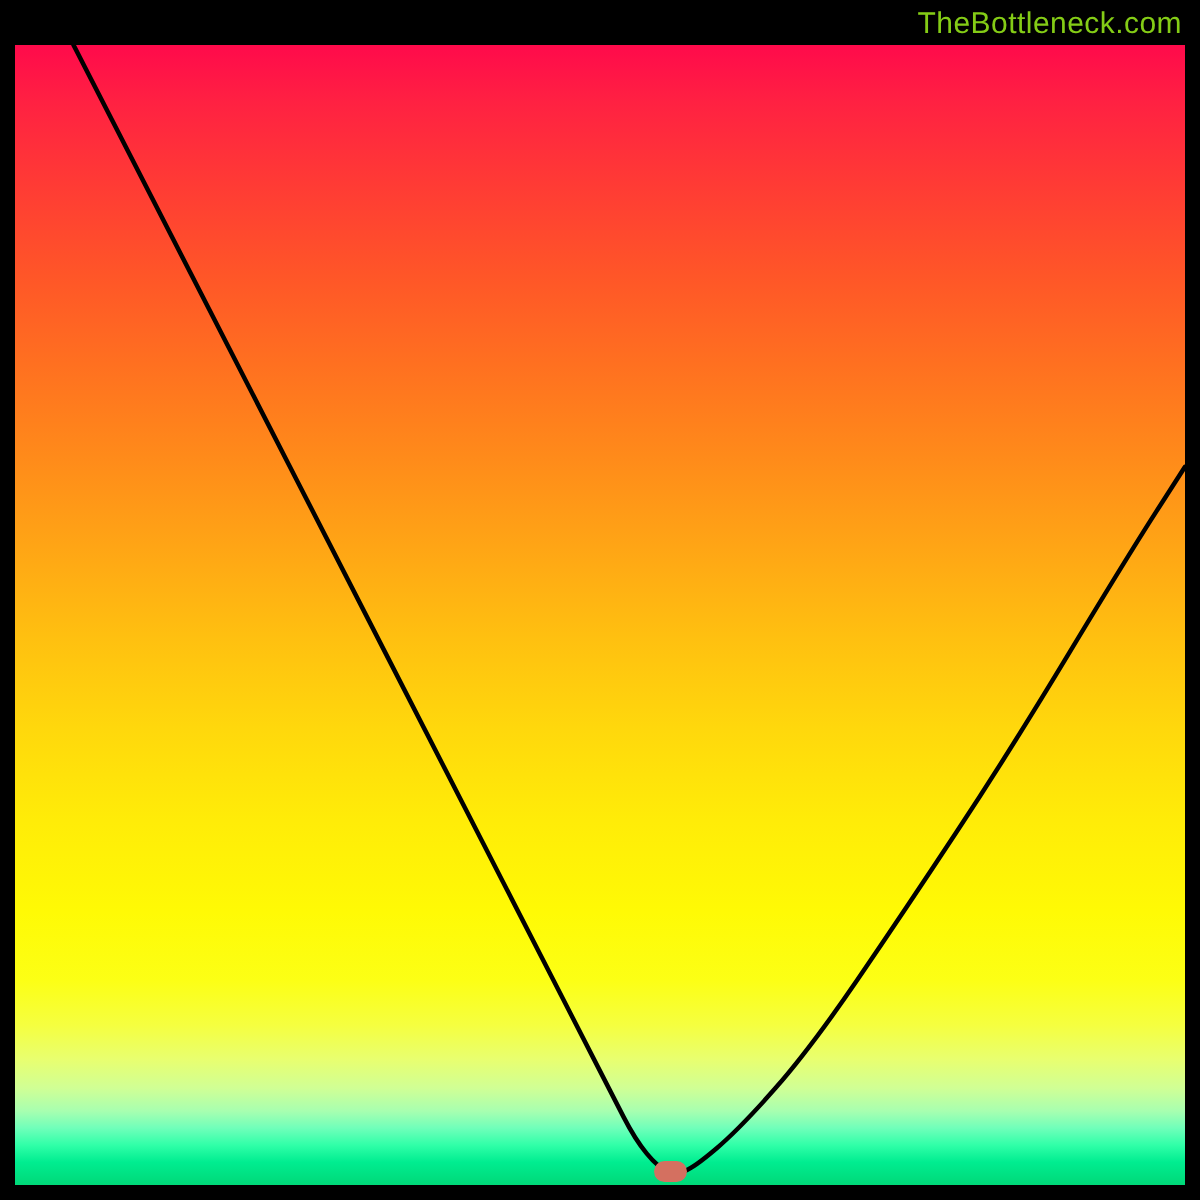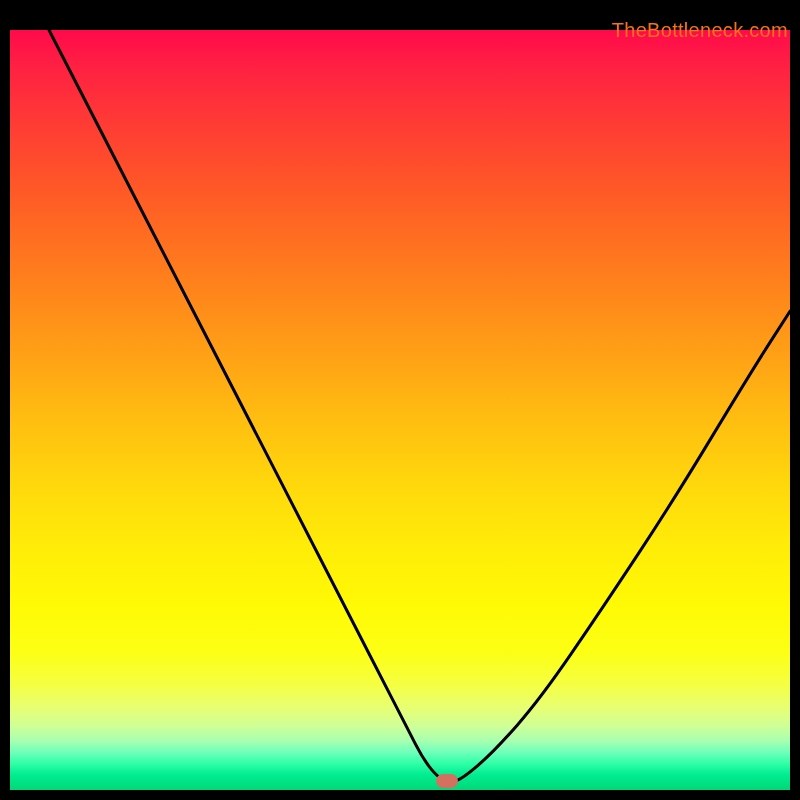--- a/index.html
+++ b/index.html
@@ -46,23 +46,23 @@
         #d0ff95 91.5%,
         #a8ffb0 93.5%,
         #70ffba 95%,
         #30ffa8 96.5%,
         #00ed90 98%,
         #00d878 100%
       );
     }
     .watermark {
       position: absolute;
-      top: 19px;
+      top: 5px;
       right: 12px;
-      color: #f97316;
+      color: #84cc16;
       font-size: 20px;
       font-weight: normal;
       letter-spacing: 0.3px;
       z-index: 10;
     }
     .curve-svg {
       position: absolute;
       top: 0;
       left: 0;
       width: 100%;

